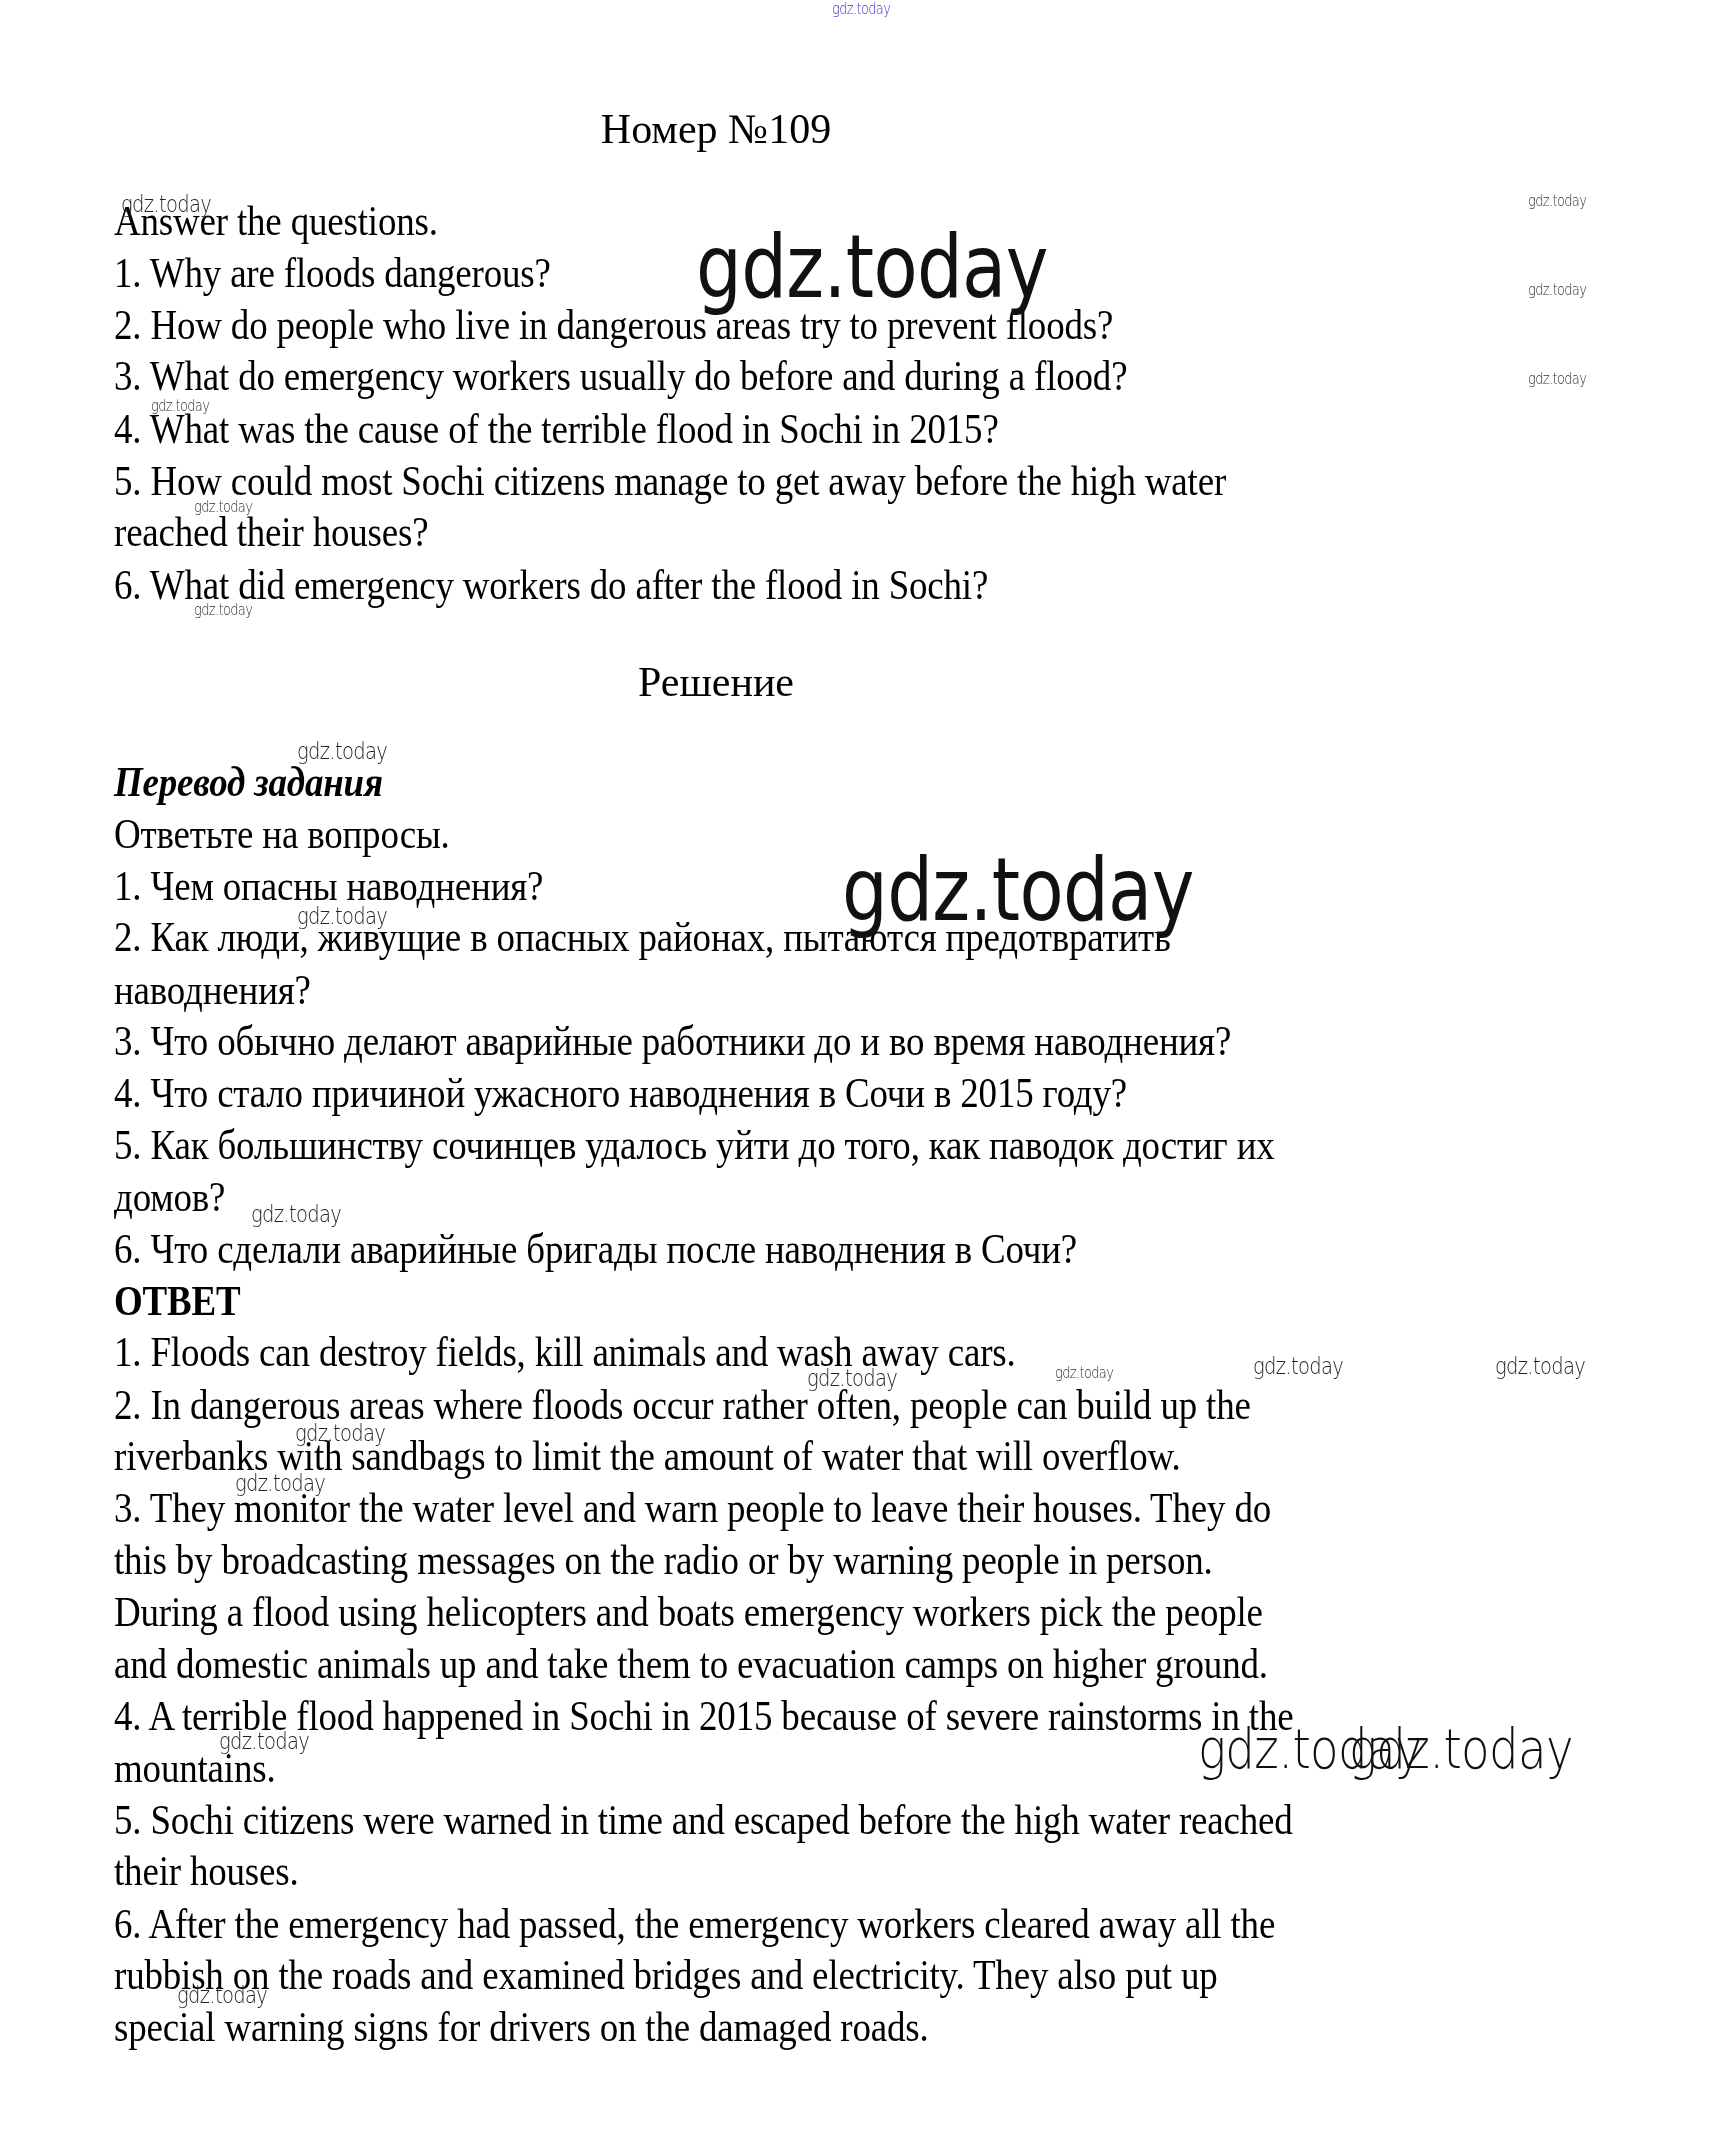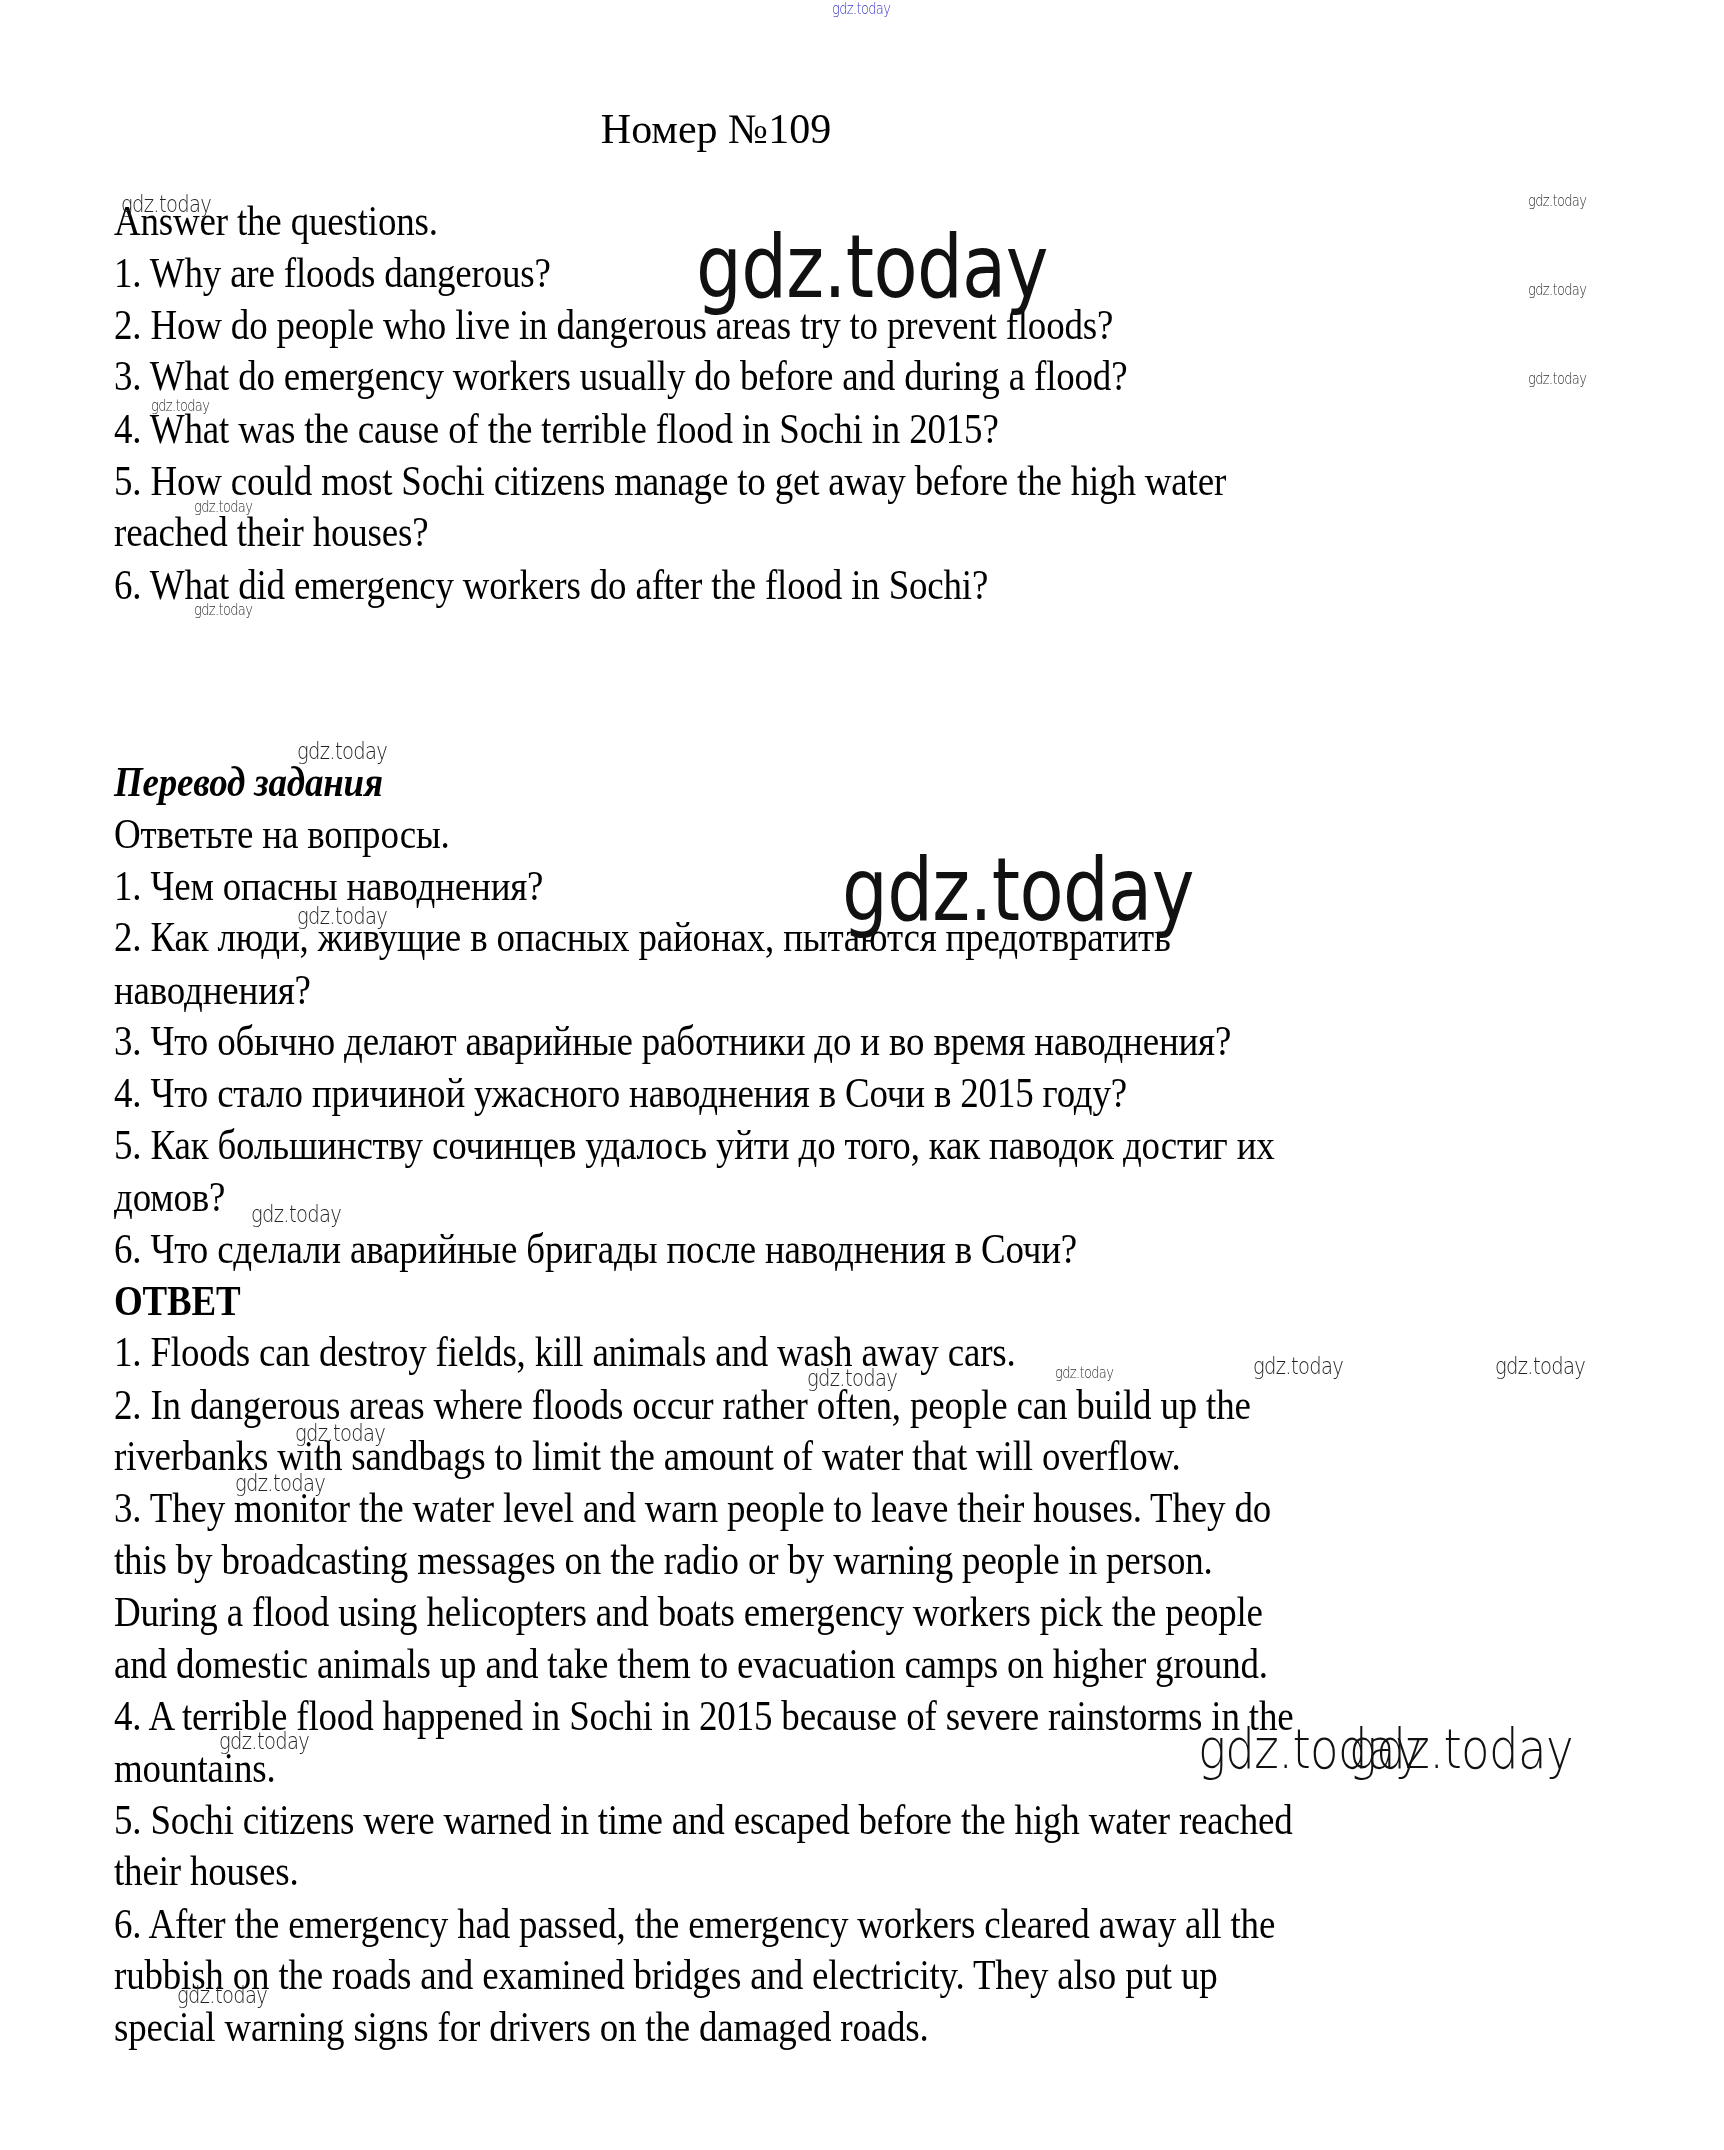--- a/index.html
+++ b/index.html
@@ -64,20 +64,21 @@
     <div class="line" style="top:196px;">Answer the questions.</div>
     <div class="line" style="top:248px;">1. Why are floods dangerous?</div>
     <div class="line" style="top:300px;">2. How do people who live in dangerous areas try to prevent floods?</div>
     <div class="line" style="top:351px;">3. What do emergency workers usually do before and during a flood?</div>
     <div class="line" style="top:404px;">4. What was the cause of the terrible flood in Sochi in 2015?</div>
     <div class="line" style="top:456px;">5. How could most Sochi citizens manage to get away before the high water</div>
     <div class="line" style="top:507px;">reached their houses?</div>
     <div class="line" style="top:560px;">6. What did emergency workers do after the flood in Sochi?</div>
   </div>
 
+  <div class="center" style="top:657px;">Решение</div>
 
   <div>
     <div class="line bold-italic" style="top:757px;">Перевод задания</div>
     <div class="line" style="top:809px;">Ответьте на вопросы.</div>
     <div class="line" style="top:861px;">1. Чем опасны наводнения?</div>
     <div class="line" style="top:912px;">2. Как люди, живущие в опасных районах, пытаются предотвратить</div>
     <div class="line" style="top:965px;">наводнения?</div>
     <div class="line" style="top:1016px;">3. Что обычно делают аварийные работники до и во время наводнения?</div>
     <div class="line" style="top:1068px;">4. Что стало причиной ужасного наводнения в Сочи в 2015 году?</div>
     <div class="line" style="top:1120px;">5. Как большинству сочинцев удалось уйти до того, как паводок достиг их</div>

